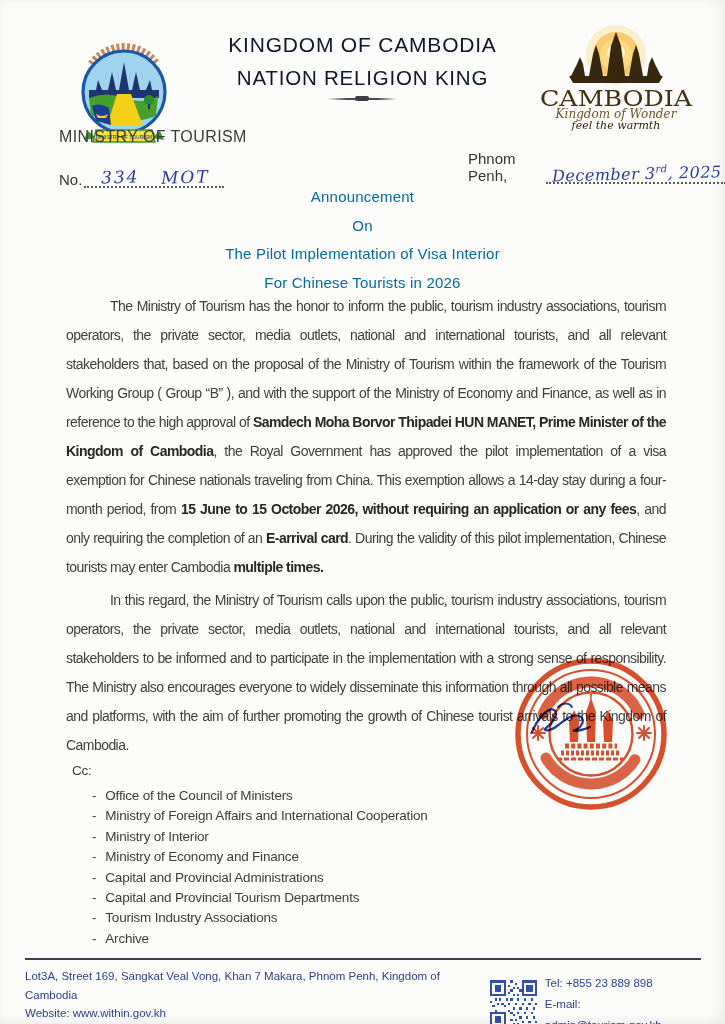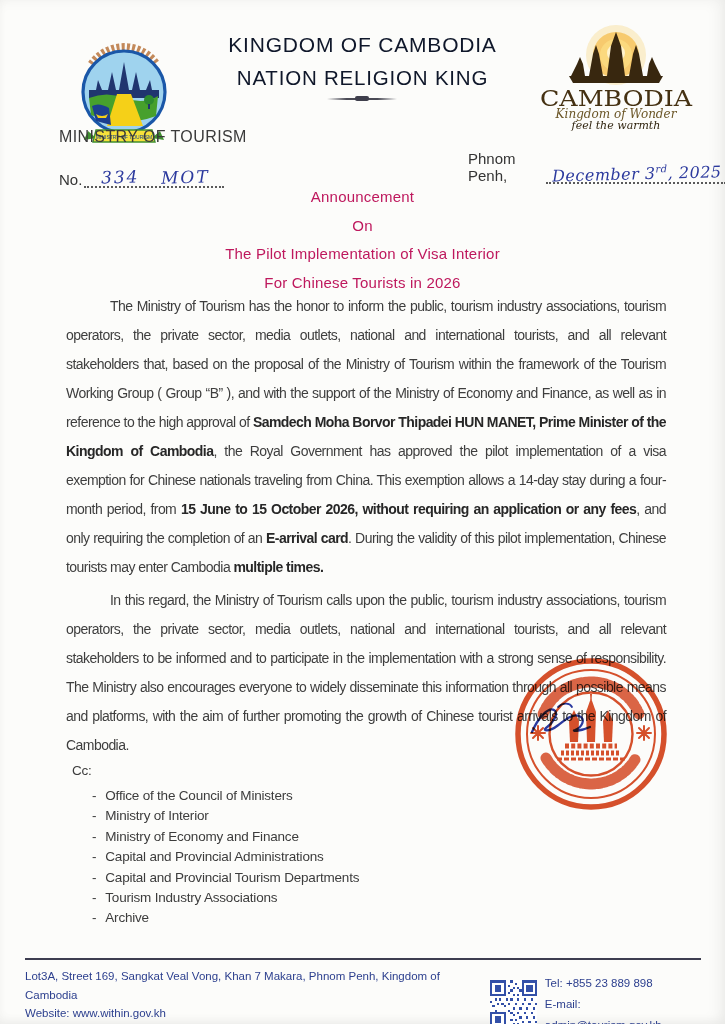--- a/index.html
+++ b/index.html
@@ -21,21 +21,21 @@
   #doc-no{position:absolute;left:59px;top:149px;width:165px;font-size:15px;color:#343434;display:flex;align-items:flex-end;margin-top:16px;}
   #dateline{position:absolute;left:468px;top:150px;font-size:15px;color:#343434;display:flex;}
   .dotline{flex:1;border-bottom:2px dotted #5a5a5a;display:flex;justify-content:space-around;align-items:flex-end;padding:0 4px 1px 6px;margin-left:2px;}
   .hw{font-family:"DejaVu Serif",serif;font-style:italic;color:#2c3a9e;font-size:17px;letter-spacing:2px;
       position:relative;top:2px;transform:rotate(-1.5deg);white-space:nowrap;}
   .hwdate{width:198px;}
   .hwdate .hw{font-size:16px;letter-spacing:.5px;}
   .hwdate sup{font-size:10px;top:-4px;}
 
   
-  #title-block{position:absolute;left:0;width:725px;top:188px;text-align:center;color:#be185d;font-size:15px;}
+  #title-block{position:absolute;left:0;width:725px;top:188px;text-align:center;color:#0369a1;font-size:15px;}
   #title-block .t-line{margin-bottom:11.5px;letter-spacing:.2px;}
 
   
   #body-text{position:absolute;left:66px;top:292px;width:600px;}
   #body-text p{margin:0 0 4px 0;font-size:14px;line-height:29px;letter-spacing:-.55px;
                text-align:justify;text-indent:44px;color:#3e3e3e;}
   #body-text .b{font-weight:bold;color:#272727;}
 
   
   #signature{position:absolute;left:528px;top:698px;mix-blend-mode:multiply;z-index:3;}
@@ -156,20 +156,21 @@
       <path d="M54 92 H106" stroke-width="5" stroke-dasharray="4 2.2"></path>
       <path d="M50 99 H110" stroke-width="5" stroke-dasharray="3 2"></path>
       <path d="M46 105 H114" stroke-width="3" stroke-dasharray="5 2"></path>
     </g>
   </svg>
 
   <div id="cc-block">
     <div class="cc-label">Cc:</div>
     <ul>
       <li><span class="dash">-</span><span>Office of the Council of Ministers</span></li>
+      <li><span class="dash">-</span><span>Ministry of Foreign Affairs and International Cooperation</span></li>
       <li><span class="dash">-</span><span>Ministry of Interior</span></li>
       <li><span class="dash">-</span><span>Ministry of Economy and Finance</span></li>
       <li><span class="dash">-</span><span>Capital and Provincial Administrations</span></li>
       <li><span class="dash">-</span><span>Capital and Provincial Tourism Departments</span></li>
       <li><span class="dash">-</span><span>Tourism Industry Associations</span></li>
       <li><span class="dash">-</span><span>Archive</span></li>
     </ul>
   </div>
 
   <div id="footer">

